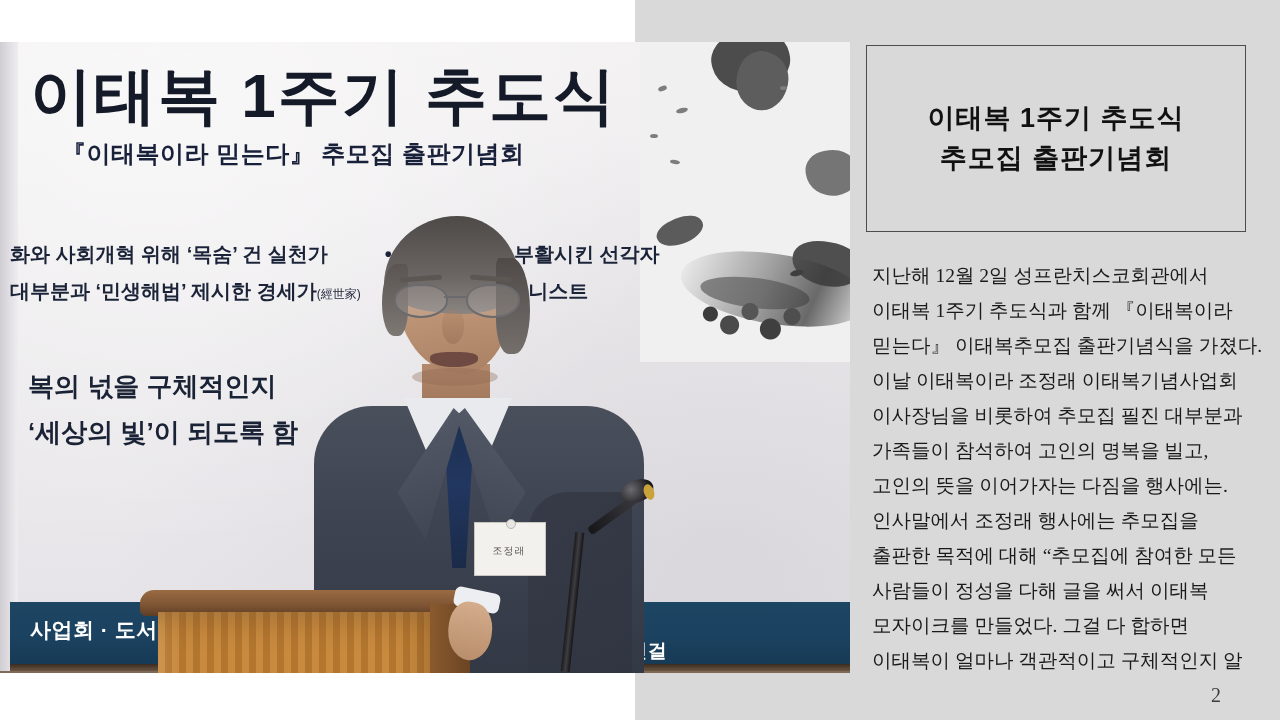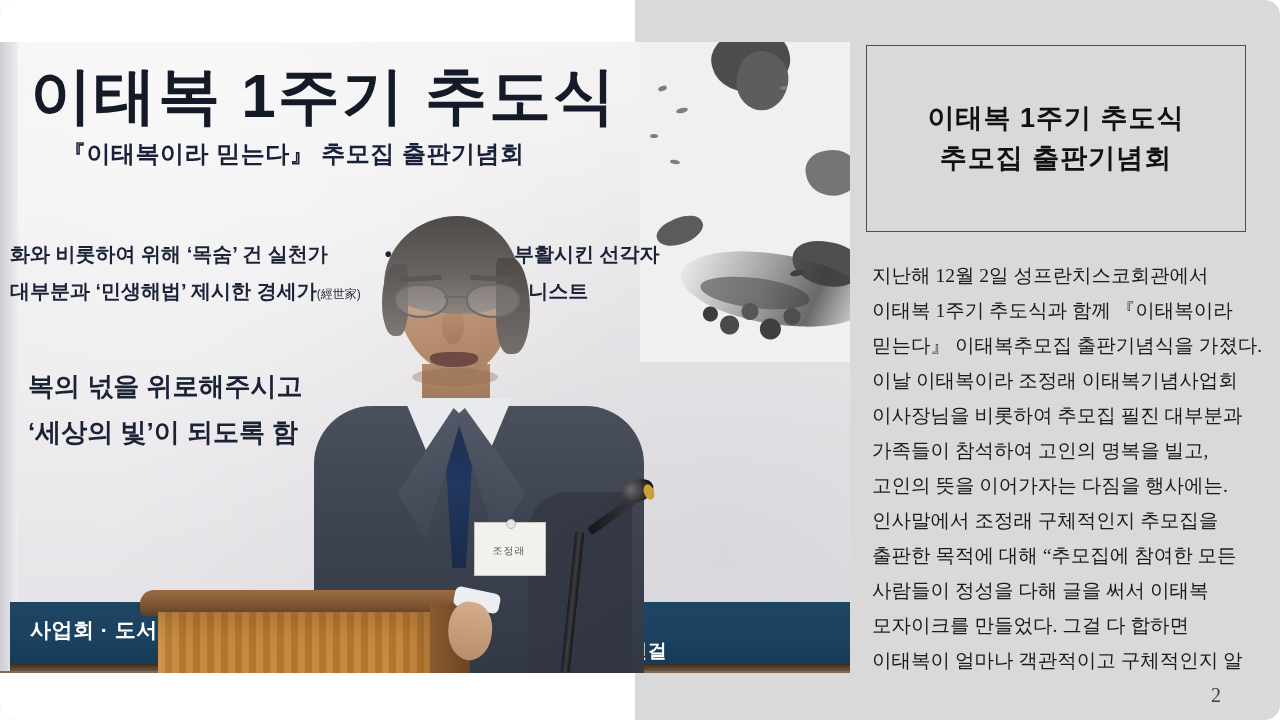--- a/index.html
+++ b/index.html
@@ -7,21 +7,20 @@
     padding: 0;
     background: #ffffff;
   }
   .slide {
     position: relative;
     width: 1280px;
     height: 720px;
     background: #d9d9d9;
     overflow: hidden;
     font-family: "Liberation Sans", sans-serif;
-    border-radius: 15px;
   }
 
   
   .paper-top-left {
     position: absolute;
     left: 0; top: 0;
     width: 635px; height: 42px;
     background: #ffffff;
   }
   .paper-bottom-left {
@@ -359,31 +358,31 @@
       <div class="ink-speck sp4"></div>
       <div class="ink-speck sp5"></div>
       <div class="ink-speck sp6"></div>
     </div>
 
     <div class="ph-text bn-title">이태복 1주기 추도식</div>
     <div class="ph-text bn-subtitle">『이태복이라 믿는다』 추모집 출판기념회</div>
 
     <div class="ph-text bn-bullets">
       <div class="bn-col">
-        <div>화와 비롯하여 위해 ‘목숨’ 건 실천가</div>
+        <div>화와 사회개혁 위해 ‘목숨’ 건 실천가</div>
         <div><span>대부분과 ‘민생해법’ 제시한 경세가</span><span class="small">(經世家)</span></div>
       </div>
       <div class="bn-col">
         <div>• 애국선열              ’로 부활시킨 선각자</div>
         <div>• 온화하              한 휴머니스트</div>
       </div>
     </div>
 
     <div class="ph-text bn-memorial">
-      <div>복의 넋을 위로해주시고</div>
+      <div>복의 넋을 구체적인지</div>
       <div>‘세상의 빛’이 되도록 함</div>
     </div>
 
     <div class="bn-strip"></div>
     <div class="bn-strip-text">사업회 · 도서출판 등</div>
     <div class="bn-strip-text-right">(사)옥산인걸</div>
     <div class="strip-shadow"></div>
     <div class="floor"></div>
 
     <div class="figure">
@@ -434,21 +433,21 @@
   </div>
 
   <div class="body-text">
     <div class="body-line">  지난해 12월 2일 성프란치스코회관에서</div>
     <div class="body-line">이태복 1주기 추도식과 함께 『이태복이라</div>
     <div class="body-line">믿는다』 이태복추모집 출판기념식을 가졌다.</div>
     <div class="body-line">  이날 이태복이라 조정래 이태복기념사업회</div>
     <div class="body-line">이사장님을 비롯하여 추모집 필진 대부분과</div>
     <div class="body-line">가족들이 참석하여 고인의 명복을 빌고,</div>
     <div class="body-line">고인의 뜻을 이어가자는 다짐을 행사에는.</div>
-    <div class="body-line">  인사말에서 조정래 구체적인지 추모집을</div>
+    <div class="body-line">  인사말에서 조정래 행사에는 추모집을</div>
     <div class="body-line">출판한 목적에 대해 “추모집에 참여한 모든</div>
     <div class="body-line">사람들이 정성을 다해 글을 써서 이태복</div>
     <div class="body-line">모자이크를 만들었다. 그걸 다 합하면</div>
     <div class="body-line">이태복이 얼마나 객관적이고 구체적인지 알</div>
   </div>
 
   <div class="page-number">2</div>
 
 </div>
 

